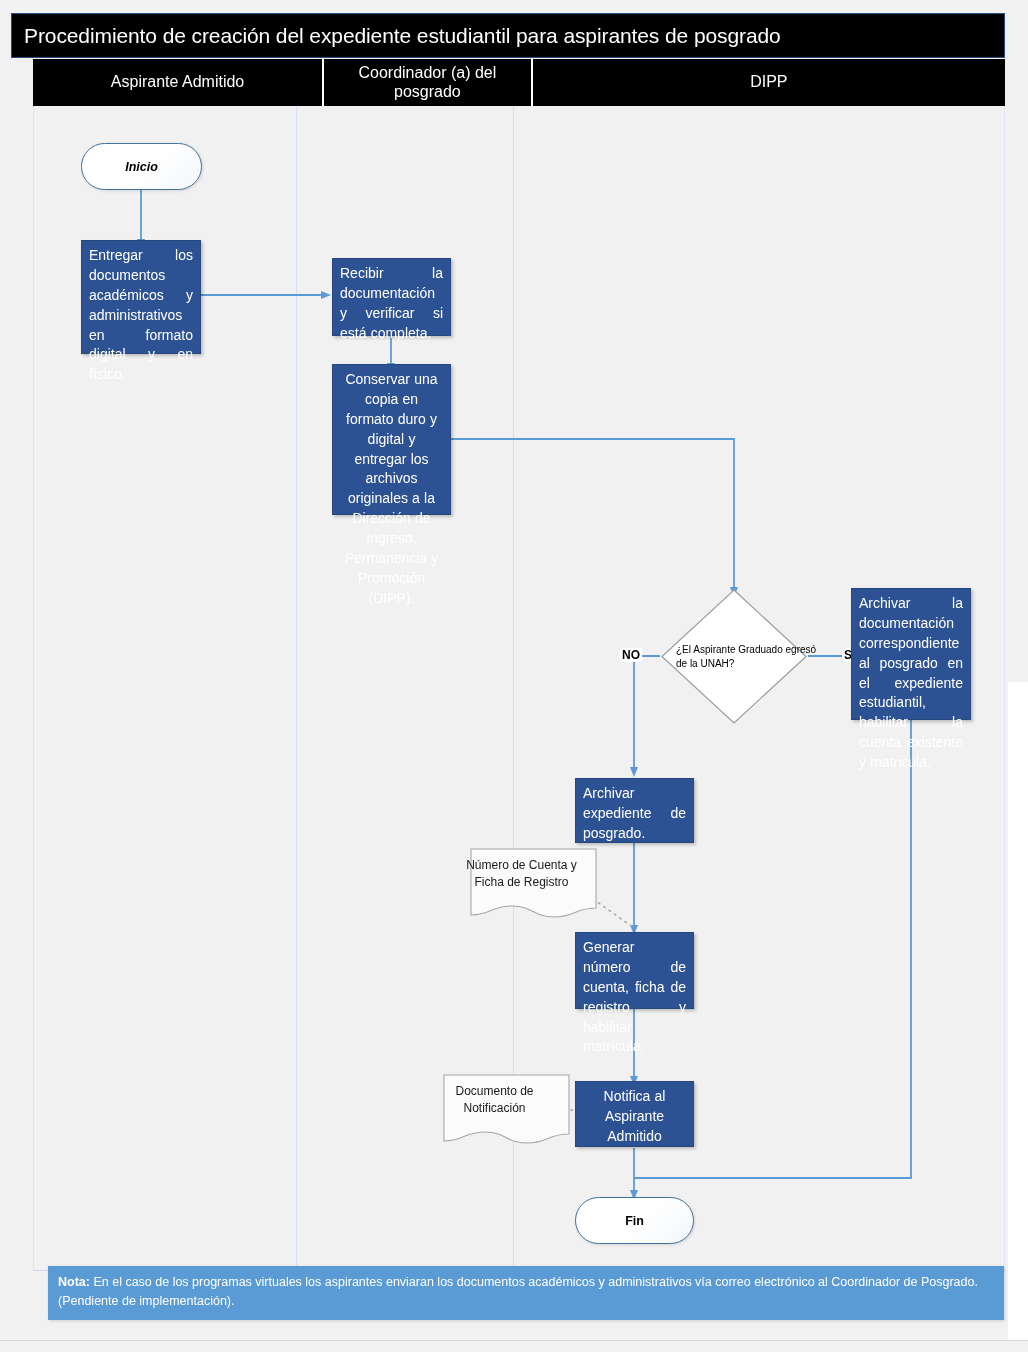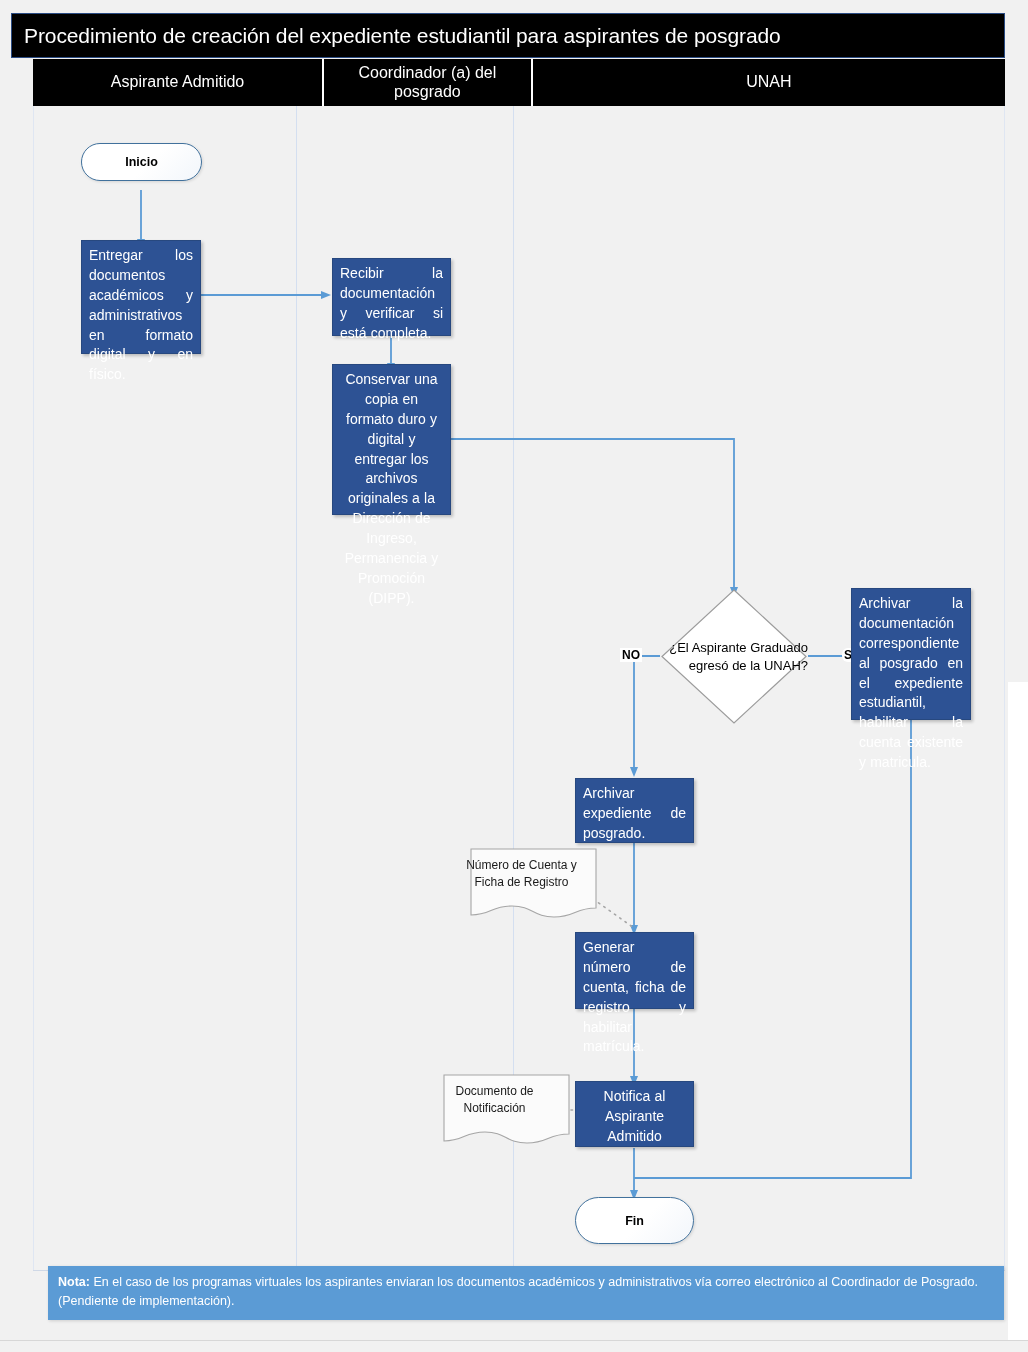--- a/index.html
+++ b/index.html
@@ -149,27 +149,27 @@
     justify-content: center;
     box-shadow: 1px 1px 3px rgba(0,0,0,0.12);
   }
 
   .decision-wrap {
     position: absolute;
   }
   .decision-wrap svg { display: block; }
   .decision-label {
     position: absolute;
-    left: 0; top: 0;
+    left: 16px; top: 0;
     width: 100%; height: 100%;
     display: flex;
     align-items: center;
     justify-content: center;
-    text-align: right;
-    font-size: 13px;
+    text-align: left;
+    font-size: 10px;
     line-height: 1.35;
     color: #000000;
     pointer-events: none;
   }
 
   .annot {
     position: absolute;
     padding-left: 24px;
   }
   .annot svg { display: block; }
@@ -231,21 +231,21 @@
   <div class="page-backdrop"></div>
   <div class="page-backdrop-right"></div>
 
   <div class="title-bar">
     <span class="title-text">Procedimiento de creación del expediente estudiantil para aspirantes de posgrado</span>
   </div>
 
   <div class="lane-header">
     <div class="lane-head l1">Aspirante Admitido</div>
     <div class="lane-head l2">Coordinador (a) del posgrado</div>
-    <div class="lane-head l3">UNAH</div>
+    <div class="lane-head l3">DIPP</div>
   </div>
 
   <div class="lane-body"></div>
   <div class="lane-edge-left"></div>
   <div class="lane-divider d1"></div>
   <div class="lane-divider d2"></div>
   <div class="lane-edge-right"></div>
   <div class="lane-bottom"></div>
 
   <svg class="conn-layer" viewBox="0 0 1028 1352" width="1028" height="1352">
@@ -280,21 +280,21 @@
     <g stroke="#a6a6a6" stroke-width="1.6" fill="none" stroke-dasharray="1.5 5" stroke-linecap="round">
       <path d="M572,884 L634,928"></path>
       <path d="M545,1110 L575,1110"></path>
     </g>
     <g fill="#a6a6a6">
       <circle cx="569" cy="883" r="5"></circle>
       <circle cx="542" cy="1110" r="5"></circle>
     </g>
   </svg>
 
-  <div class="node terminator" style="left:81px; top:143px; width:121px; height:38px;">Inicio</div>
+  <div class="node terminator" style="left:81px; top:143px; width:121px; height:47px;font-style:italic;">Inicio</div>
 
   <div class="node proc" style="left:81px; top:240px; width:120px; height:114px;">Entregar los documentos académicos y administrativos en formato digital y en físico.</div>
 
   <div class="node proc" style="left:332px; top:258px; width:119px; height:78px;">Recibir la documentación y verificar si está completa.</div>
 
   <div class="node proc center" style="left:332px; top:364px; width:119px; height:151px;">Conservar una copia en formato duro y digital y entregar los archivos originales a la Dirección de Ingreso, Permanencia y Promoción (DIPP).</div>
 
   <div class="decision-wrap" style="left:660px; top:588px; width:148px; height:137px;">
     <svg width="148" height="137" viewBox="0 0 148 137">
       <polygon points="74,2 146,68.5 74,135 2,68.5" fill="#ffffff" stroke="#9c9c9c" stroke-width="1.2"></polygon>

